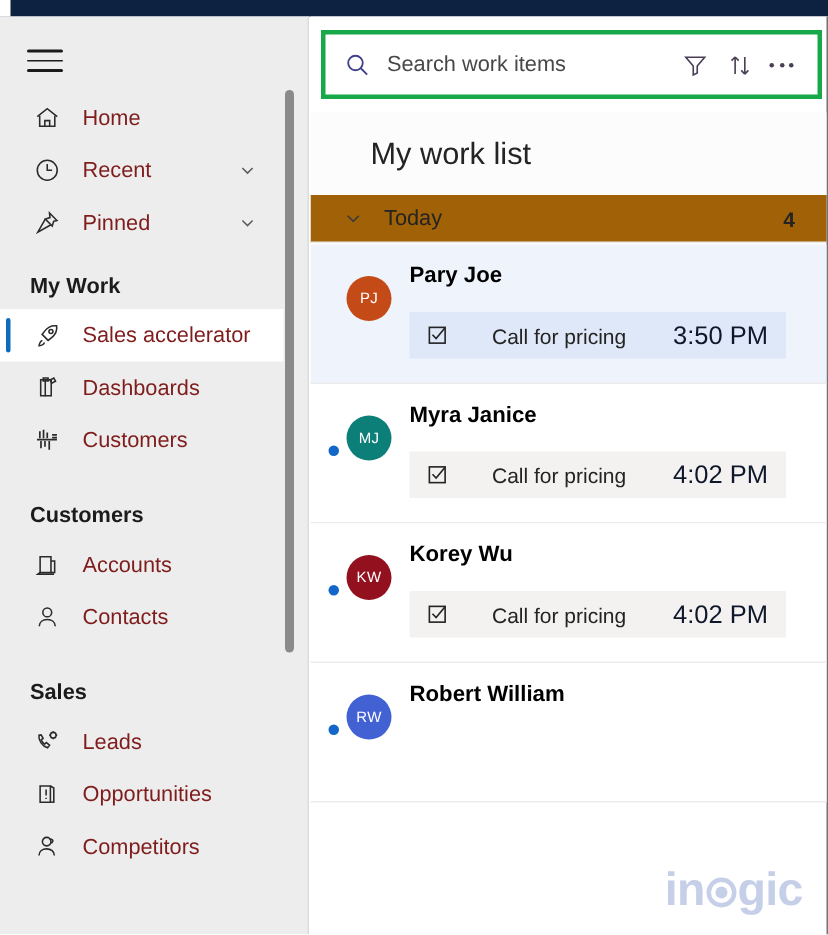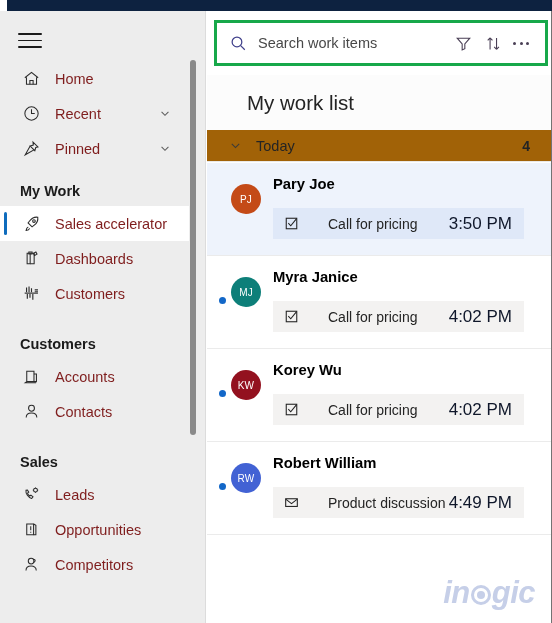--- a/index.html
+++ b/index.html
@@ -285,21 +285,20 @@
 
   
   .watermark {
     position: absolute;
     right: 16px; bottom: 12px;
     font-size: 31px;
     font-weight: bold;
     color: #c6cfe8;
     letter-spacing: -0.5px;
     user-select: none;
-    font-style: italic;
   }
   .wm-o {
     display: inline-block;
     position: relative;
     width: 22px; height: 22px;
     vertical-align: -3px;
   }
   .wm-o::before {
     content:"";
     position:absolute; inset:1px;
@@ -571,30 +570,20 @@
           </span>
           <span class="task-label">Call for pricing</span>
           <span class="task-time">4:02 PM</span>
         </div>
       </div>
 
       <div class="card">
         <span class="unread-dot"></span>
         <span class="avatar" style="background: rgb(66, 98, 212);">RW</span>
         <span class="card-name">Robert William</span>
-        <div class="task-row">
-          <span class="task-ico">
-            <svg width="15" height="15" viewBox="0 0 16 16" fill="none" stroke="#242424" stroke-width="1.15">
-              <rect x="1.8" y="4" width="12.4" height="8.2"></rect>
-              <path d="M1.8 4.4 8 9.2 14.2 4.4"></path>
-            </svg>
-          </span>
-          <span class="task-label">Product discussion</span>
-          <span class="task-time">4:49 PM</span>
-        </div>
       </div>
 
     </div>
 
     <div class="watermark">
       <span>in</span><span class="wm-o"></span><span>gic</span>
     </div>
 
   </div>
 </div>

